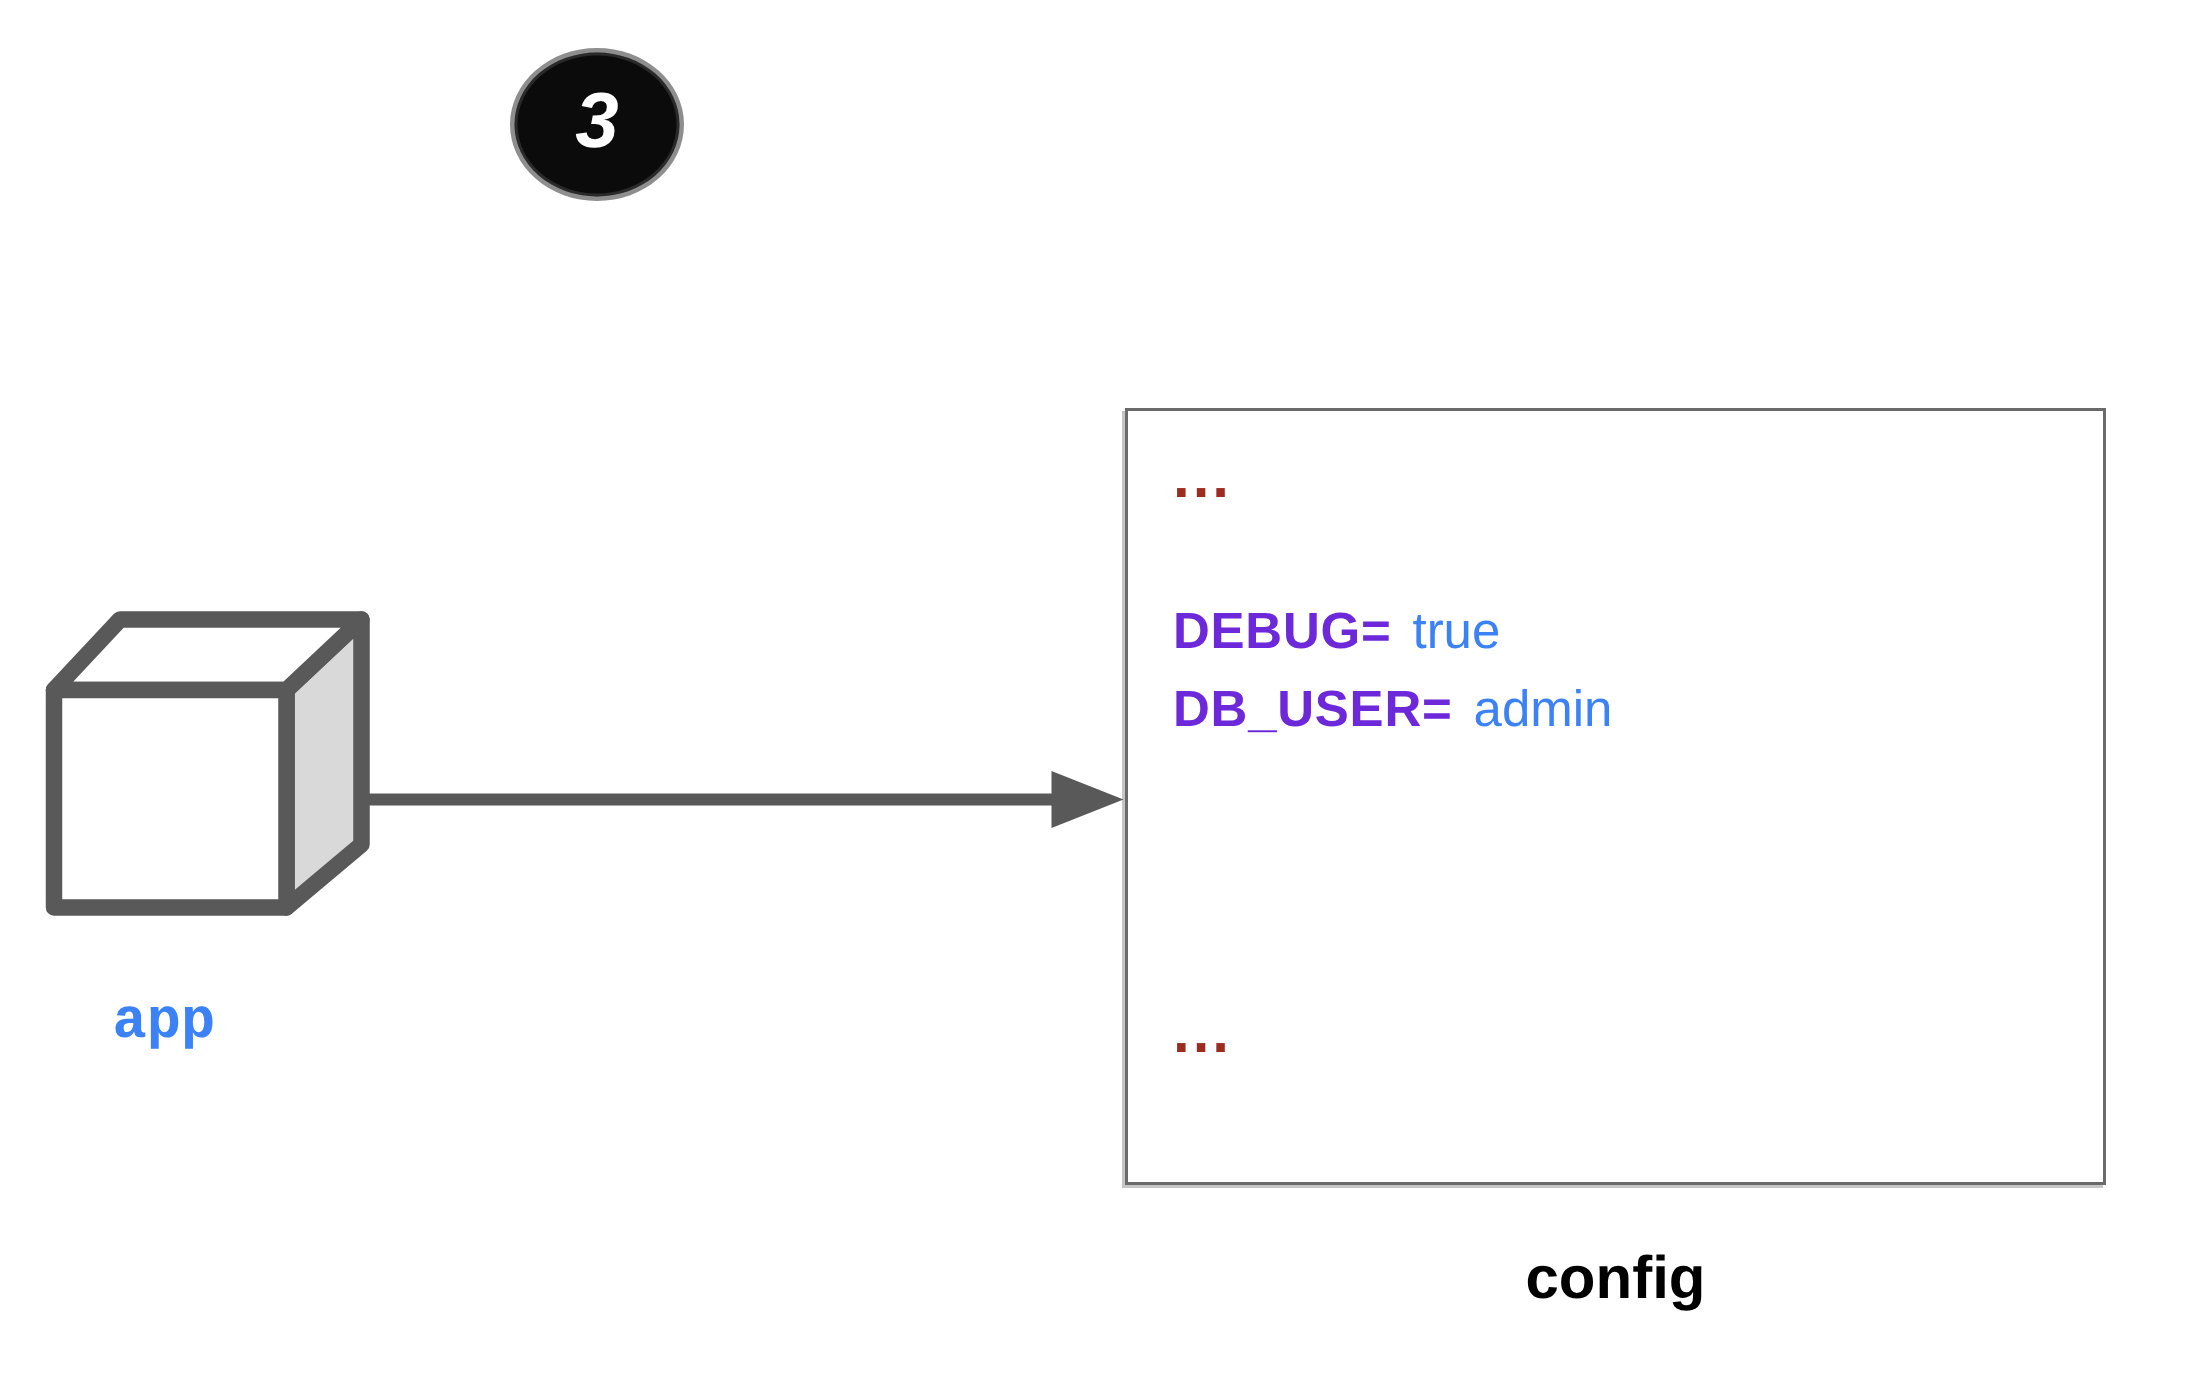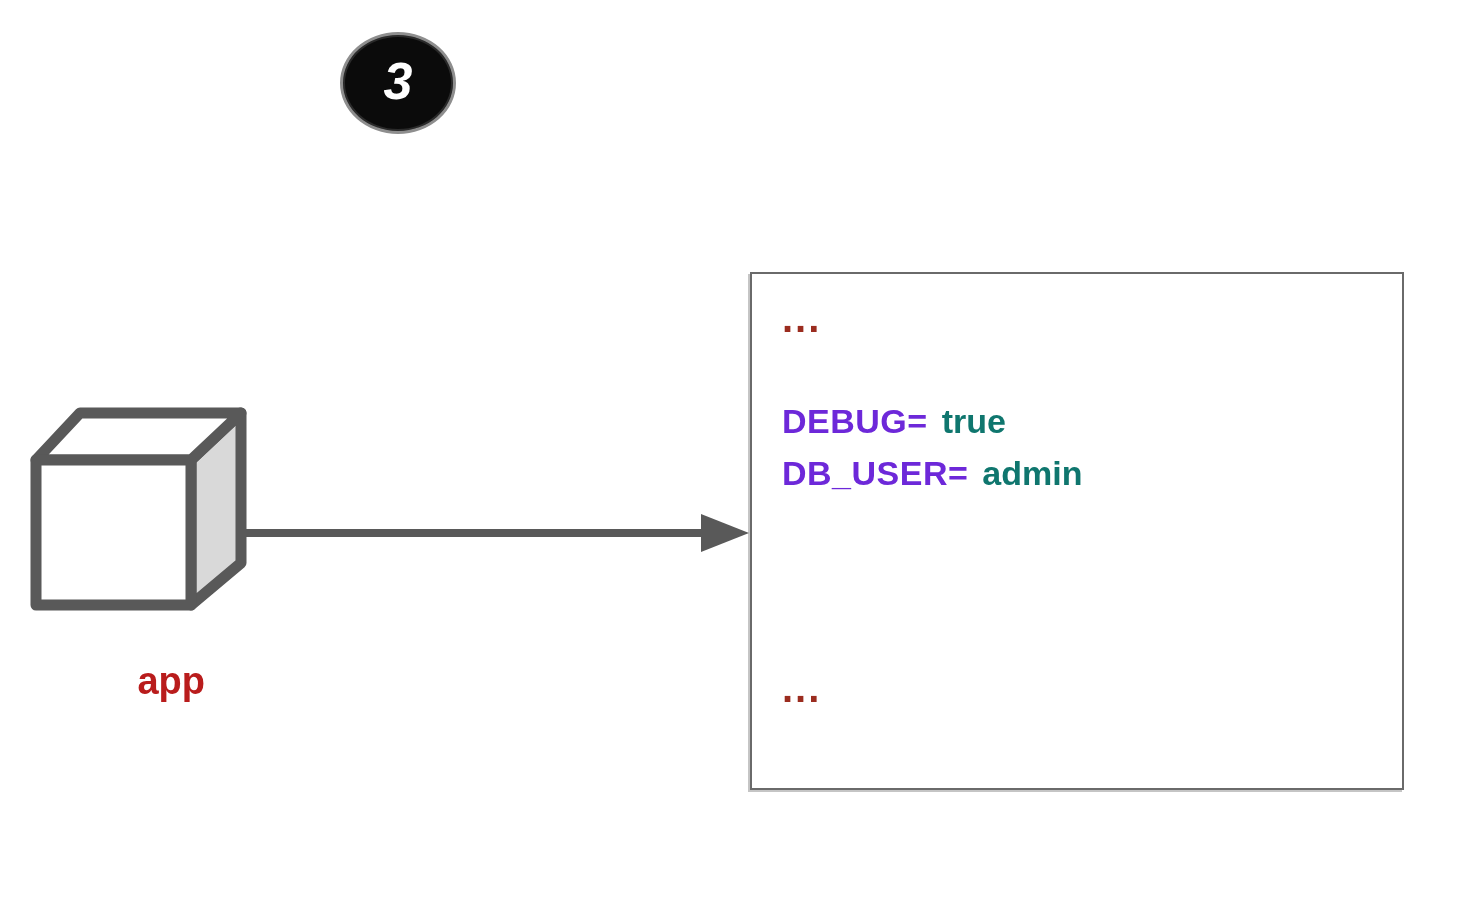--- a/index.html
+++ b/index.html
@@ -25,41 +25,41 @@
     position: absolute; left: 492px; top: 42px;
     font-size: 60px; font-weight: 700; letter-spacing: -1px; color: #000000;
   }
 
   
   .cube-svg { position: absolute; left: 25px; top: 403px; }
   .arrow-svg { position: absolute; left: 243px; top: 505px; }
 
   .app-label {
     position: absolute; left: 75px; top: 660px; width: 130px;
-    text-align: right; font-size: 38px; font-weight: 700; color: #b91c1c;
+    text-align: left; font-size: 38px; font-weight: 700; color: #3b82f6; font-family: Liberation Mono, monospace;
   }
 
   
   .config-box {
     position: absolute; left: 750px; top: 272px;
     width: 654px; height: 518px;
     background: #ffffff;
     border: 2px solid #6a6a6a;
     box-shadow: -2px 2px 0 rgba(90,90,90,0.35);
   }
   .ellipsis {
     position: absolute; left: 30px;
     font-size: 40px; font-weight: 700; color: #9b2c1f; letter-spacing: 2px;
   }
   .ellipsis.top { top: 22px; }
   .ellipsis.bottom { top: 392px; }
   .entries { position: absolute; left: 30px; top: 128px; }
   .entry { height: 52px; font-size: 34px; white-space: nowrap; }
   .entry .k { color: #6d28d9; font-weight: 700; letter-spacing: 0.5px; }
-  .entry .v { color: #0f766e; font-weight: 700; margin-left: 14px; }
+  .entry .v { color: #3b82f6; font-weight: 400; margin-left: 14px; }
 
   .config-label {
     position: absolute; left: 947px; top: 830px; width: 260px;
     text-align: center; font-size: 40px; font-weight: 700; color: #000000;
   }
 </style>
 </head>
 <body>
 
 <div class="canvas">
@@ -89,14 +89,15 @@
       <div class="entry">
         <span class="k">DEBUG=</span><span class="v">true</span>
       </div>
       <div class="entry">
         <span class="k">DB_USER=</span><span class="v">admin</span>
       </div>
     </div>
 
     <div class="ellipsis bottom">...</div>
   </div>
+  <div class="config-label">config</div>
 
 </div>
 
 </body></html>

